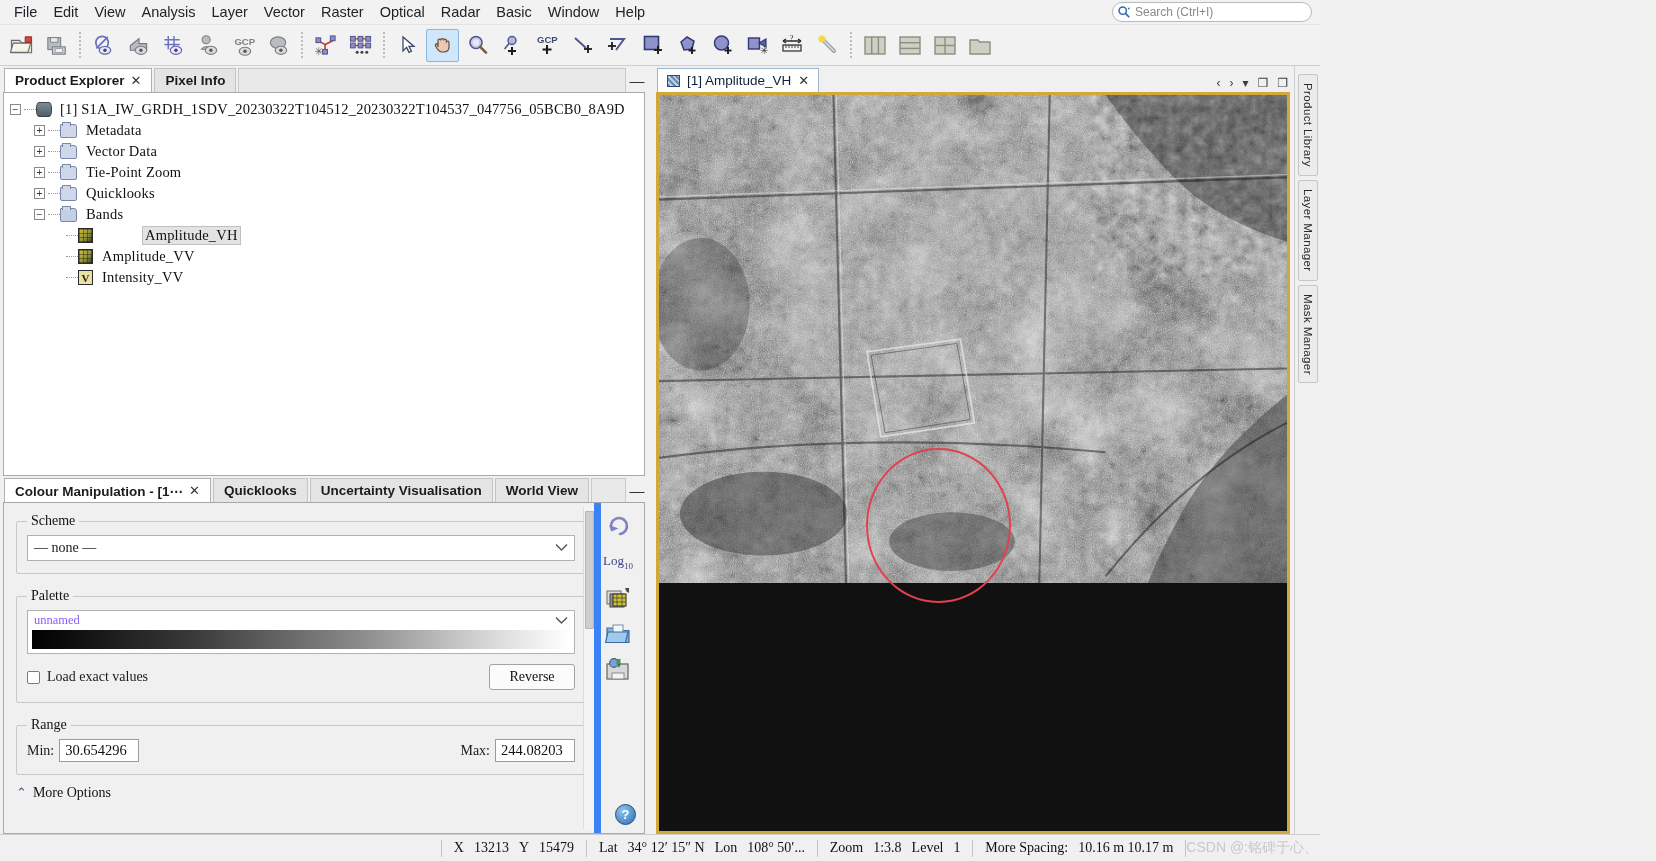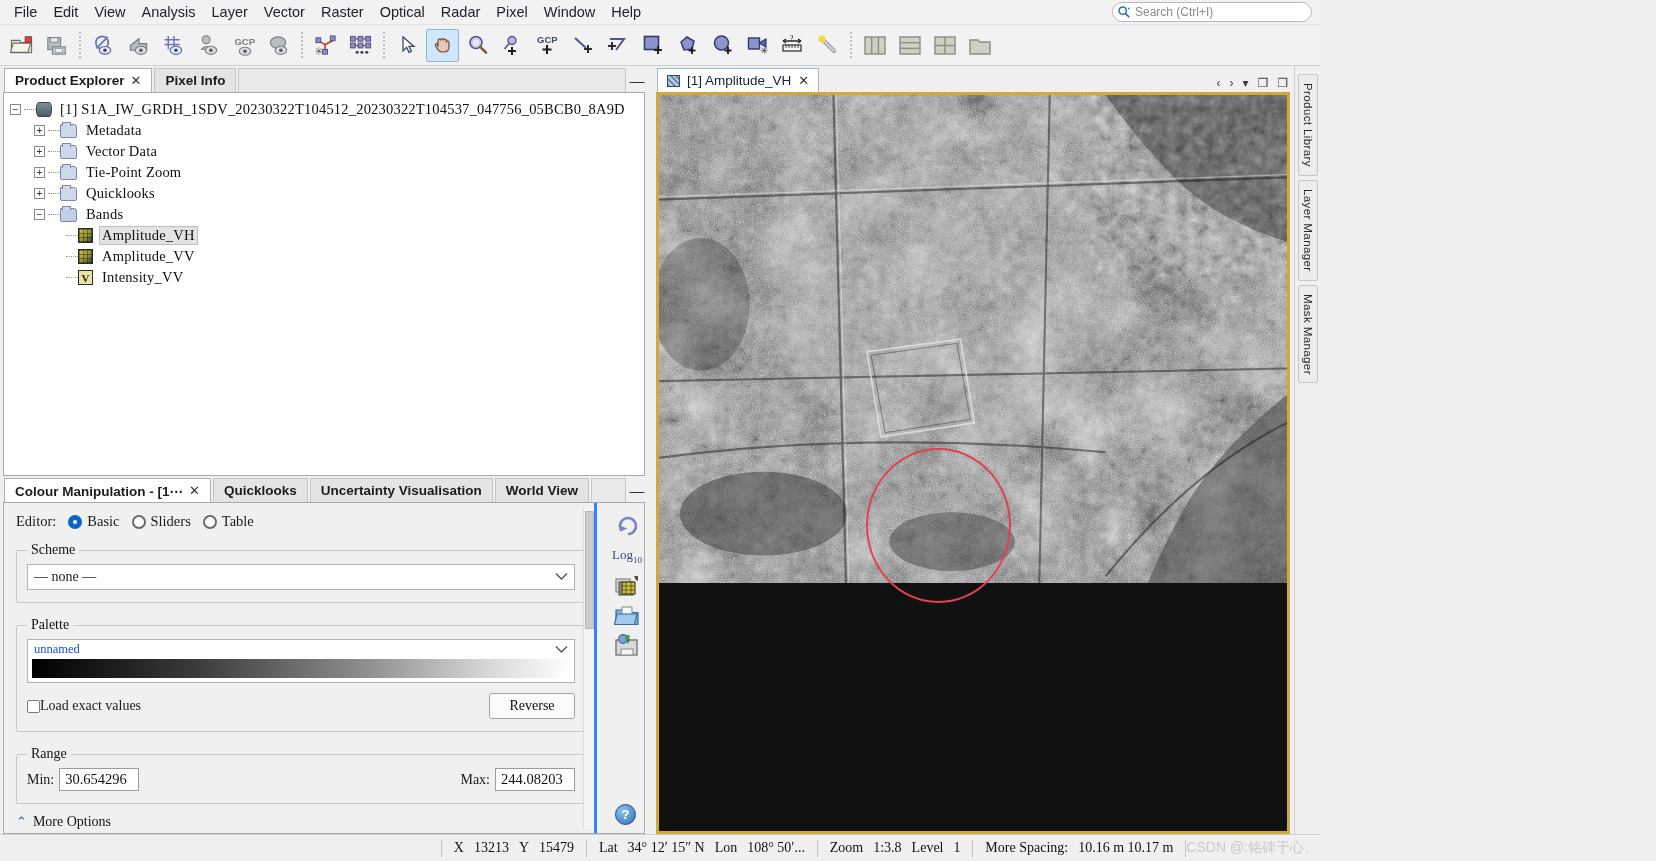--- a/index.html
+++ b/index.html
@@ -74,21 +74,21 @@
   
   .pe-body {
     flex: 1; background: #ffffff; border: 1px solid #aaaaaa; margin: 0 3px 0 3px;
     overflow: hidden; padding: 6px 4px 4px 6px; min-height: 0;
   }
   .tree-row { display: flex; align-items: center; height: 21px; font-family: "Liberation Serif", serif; }
   .tree-row .lbl {
     font-family: "Liberation Serif", serif; font-size: 14.5px; color: #101010;
     letter-spacing: 0.2px; white-space: nowrap; padding: 0 3px;
   }
-  .tree-row .lbl.sel { background: #e3e3e3; border: 1px solid #c0c0c0; padding: 0 2px; }
+  .tree-row .lbl.sel { background: #e3e3e3; border: 1px solid #c0c0c0; padding: 0 2px; margin-left: 43px; }
   .expander {
     width: 11px; height: 11px; border: 1px solid #8a8a8a; background: #fdfdfd;
     display: inline-flex; align-items: center; justify-content: center;
     font-size: 10px; line-height: 1; color: #333; margin-right: 3px; flex: none;
     font-family: "Liberation Sans", sans-serif;
   }
   .dotline { width: 12px; border-top: 1px dotted #999; height: 1px; flex: none; }
   .icon-prod {
     width: 16px; height: 15px; flex: none; margin-right: 5px;
     background: linear-gradient(#7e8c95, #4f5d66);
@@ -120,22 +120,22 @@
   }
 
   
   .cm-panel { height: 358px; flex: none; display: flex; flex-direction: column; }
   .cm-body {
     flex: 1; background: #f0f0f0; border: 1px solid #a8a8a8; margin: 0 3px;
     display: flex; min-height: 0; position: relative;
   }
   .cm-left { flex: 1; padding: 10px 8px 0 12px; min-width: 0; display: flex; flex-direction: column; }
   .cm-right {
-    width: 50px; flex: none; border-left: 3px solid #3b82f6; background: #f0f0f0;
-    display: flex; flex-direction: column; align-items: flex-end; padding-top: 8px; 
+    width: 50px; flex: none; border-left: 7px solid #3b82f6; background: #f0f0f0;
+    display: flex; flex-direction: column; align-items: flex-start; padding-top: 8px; gap: 6px;
     position: relative;
   }
   .cmr-btn { width: 34px; height: 30px; display: flex; align-items: center; justify-content: center; cursor: default; }
   .row-editor { display: flex; align-items: center; gap: 12px; font-family: "Liberation Serif", serif; font-size: 14.5px; margin-bottom: 12px; }
   .radio { width: 14px; height: 14px; border-radius: 50%; border: 2px solid #6a6a6a; background: #fff; flex: none; position: relative; }
   .radio.on { border-color: #0a63c9; background: #0a63c9; }
   .radio.on::after { content: ''; position: absolute; left: 3px; top: 3px; width: 4px; height: 4px; border-radius: 50%; background: #fff; }
   .radio-lbl { display: flex; align-items: center; gap: 5px; font-family: "Liberation Serif", serif; font-size: 14.5px; }
   fieldset.grp {
     border: 1px solid #c8c8c8; border-radius: 2px; margin: 0 0 14px 0; padding: 6px 10px 12px 10px;
@@ -144,24 +144,24 @@
   fieldset.grp > legend {
     font-family: "Liberation Serif", serif; font-size: 14px; padding: 0 4px; color: #111;
   }
   .combo {
     height: 26px; background: #fff; border: 1px solid #b2b2b2; display: flex; align-items: center;
     padding: 0 6px; justify-content: space-between; font-family: "Liberation Serif", serif; font-size: 14px;
   }
   .combo .chev { color: #555; font-size: 13px; }
   .palette-combo { background: #fff; border: 1px solid #b2b2b2; padding: 2px 0 0 0; }
   .palette-combo .ptop { display: flex; justify-content: space-between; align-items: center; padding: 0 6px; }
-  .palette-combo .pname { font-family: "Liberation Serif", serif; font-size: 12.5px; color: #1d4ed8; }
+  .palette-combo .pname { font-family: "Liberation Serif", serif; font-size: 12.5px; color: #8b5cf6; }
   .gradbar { height: 19px; margin: 2px 4px 4px 4px; background: linear-gradient(90deg, #000000 0%, #3a3a3a 30%, #8e8e8e 62%, #d8d8d8 85%, #ffffff 100%); }
   .chk-row { display: flex; align-items: center; justify-content: space-between; margin-top: 10px; }
-  .chk { display: flex; align-items: center; font-family: "Liberation Serif", serif; font-size: 14px; }
+  .chk { display: flex; align-items: center; gap: 7px; font-family: "Liberation Serif", serif; font-size: 14px; }
   .chkbox { width: 13px; height: 13px; border: 1px solid #7b7b7b; background: #fff; border-radius: 2px; flex: none; }
   .btn {
     height: 26px; min-width: 86px; padding: 0 14px; background: #fbfbfb; border: 1px solid #a3a3a3;
     border-radius: 3px; font-family: "Liberation Serif", serif; font-size: 14px; color: #111;
     display: flex; align-items: center; justify-content: center; cursor: default;
   }
   .range-row { display: flex; align-items: center; justify-content: space-between; }
   .mm { display: flex; align-items: center; gap: 5px; font-family: "Liberation Serif", serif; font-size: 14px; }
   .mm .fld {
     background: #fff; border: 1px solid #9c9c9c; height: 23px; padding: 0 5px;
@@ -243,21 +243,21 @@
   <div class="menubar">
     <div class="menu-item">File</div>
     <div class="menu-item">Edit</div>
     <div class="menu-item">View</div>
     <div class="menu-item">Analysis</div>
     <div class="menu-item">Layer</div>
     <div class="menu-item">Vector</div>
     <div class="menu-item">Raster</div>
     <div class="menu-item">Optical</div>
     <div class="menu-item">Radar</div>
-    <div class="menu-item">Pixel</div>
+    <div class="menu-item">Basic</div>
     <div class="menu-item">Window</div>
     <div class="menu-item">Help</div>
 
     <div class="searchbox">
       <span class="sicon">
         <svg width="14" height="14" viewBox="0 0 16 16">
             <circle cx="6.5" cy="6.5" r="4.2" fill="none" stroke="#2d6db5" stroke-width="1.7"></circle>
             <line x1="9.6" y1="9.6" x2="14" y2="14" stroke="#2d6db5" stroke-width="2"></line>
             <path d="M12 3 l3 0 l-1.5 2.4 Z" fill="#2d6db5"></path>
           </svg>
@@ -609,35 +609,20 @@
             <span>World View</span>
           </div>
           <div class="filler"></div>
           <div class="tab-min">—</div>
         </div>
 
         <div class="cm-body">
 
           <div class="cm-left">
 
-            <div class="row-editor">
-              <span>Editor:</span>
-              <span class="radio-lbl">
-                <span class="radio on"></span>
-                <span>Basic</span>
-              </span>
-              <span class="radio-lbl">
-                <span class="radio"></span>
-                <span>Sliders</span>
-              </span>
-              <span class="radio-lbl">
-                <span class="radio"></span>
-                <span>Table</span>
-              </span>
-            </div>
 
             <fieldset class="grp">
               <legend>Scheme</legend>
               <div class="combo">
                 <span>—  none  —</span>
                 <span class="chev">
                   <svg width="13" height="9" viewBox="0 0 13 9">
                       <polyline points="1,1.5 6.5,7 12,1.5" fill="none" stroke="#555" stroke-width="1.4"></polyline>
                     </svg>
                 </span>

